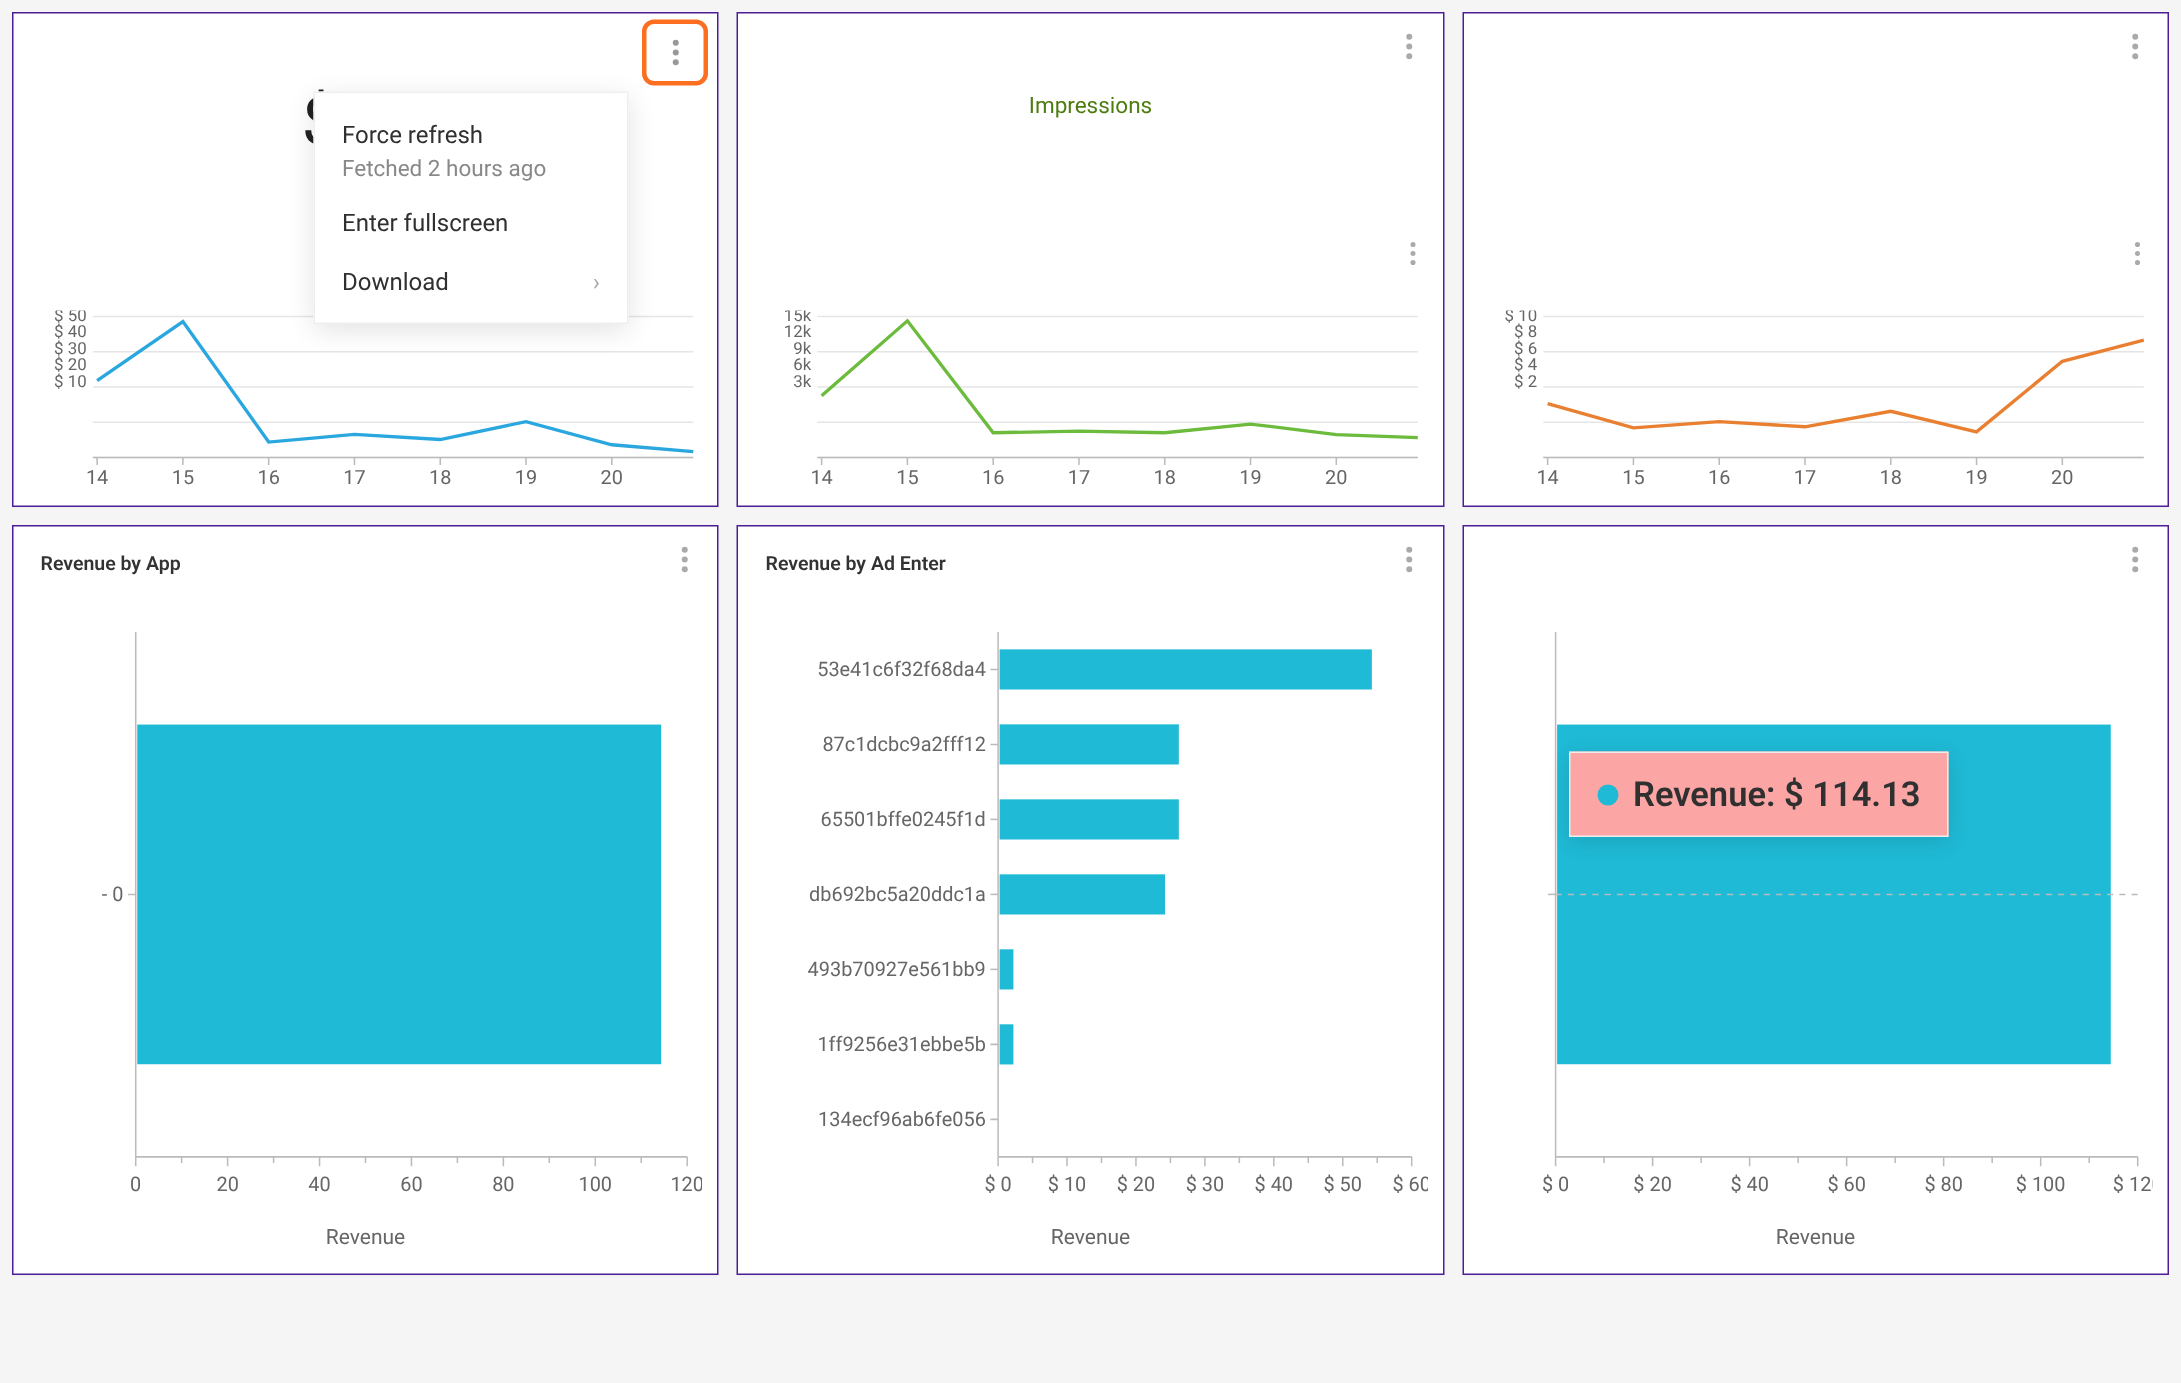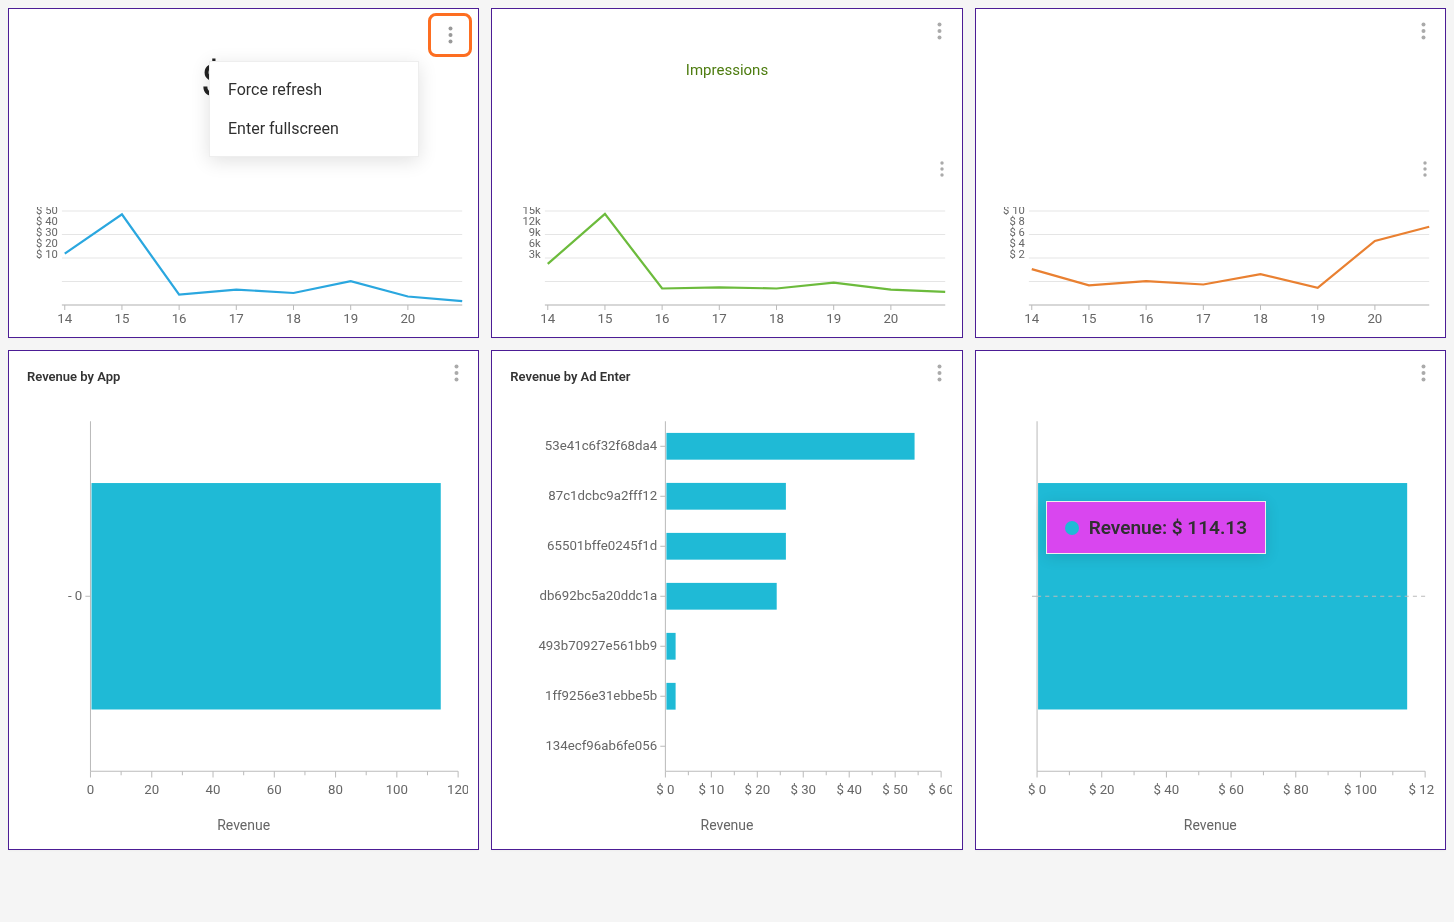--- a/index.html
+++ b/index.html
@@ -134,25 +134,25 @@
   .axis-label {
     position:absolute;
     bottom: 0; left:0; right:0;
     text-align:center;
     font-size: 14px;
     color:#666;
   }
   
   .tooltip {
     position:absolute;
-    background:#d946ef;
+    background:#fca5a5;
     border:1px solid #eee;
     box-shadow: 0 3px 14px rgba(0,0,0,0.12);
     padding: 14px 18px;
-    font-size:19px;
+    font-size:23px;
     font-weight:600;
     display:flex;
     align-items:center;
     gap:10px;
     z-index:3;
   }
   .tooltip .dot {
     width:14px;height:14px;border-radius:50%;
     background: var(--bar-blue);
   }
@@ -175,21 +175,26 @@
             <circle cx="2.5" cy="15.5" r="2" fill="#999"></circle>
           </svg>
       </div>
       <div class="metric-head">
         <div class="metric-value">$ 11</div>
         <div class="metric-label">Revenue</div>
       </div>
 
       <div class="menu">
         <div class="menu-item">Force refresh</div>
+        <div class="menu-sub">Fetched 2 hours ago</div>
         <div class="menu-item">Enter fullscreen</div>
+        <div class="menu-item chev">
+          <span>Download</span>
+          <span class="chev-right">›</span>
+        </div>
       </div>
 
       <div class="spark-wrap">
         <svg id="spark-revenue" width="100%" height="100%" viewBox="0 0 440 120" preserveAspectRatio="none">
             <line x1="42" y1="4" x2="434" y2="4" stroke="var(--grid)" stroke-width="1"></line>
             <line x1="42" y1="27.5" x2="434" y2="27.5" stroke="var(--grid)" stroke-width="1"></line>
             <line x1="42" y1="51" x2="434" y2="51" stroke="var(--grid)" stroke-width="1"></line>
             <line x1="42" y1="74.5" x2="434" y2="74.5" stroke="var(--grid)" stroke-width="1"></line>
             <line x1="42" y1="98" x2="434" y2="98" stroke="var(--grid)" stroke-width="1"></line>
             <text x="38" y="7" text-anchor="end" class="small-tick">$ 50</text>

